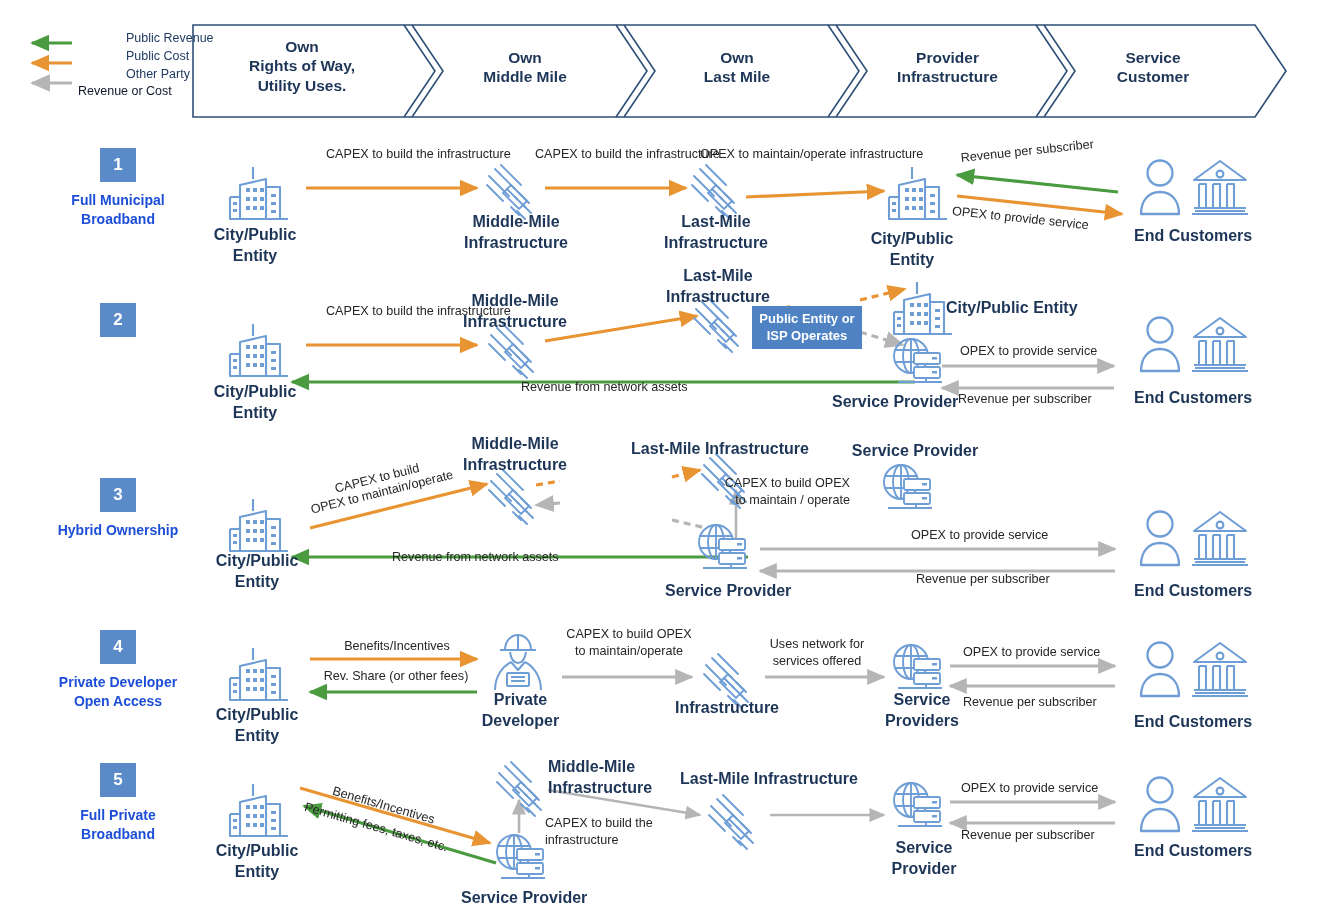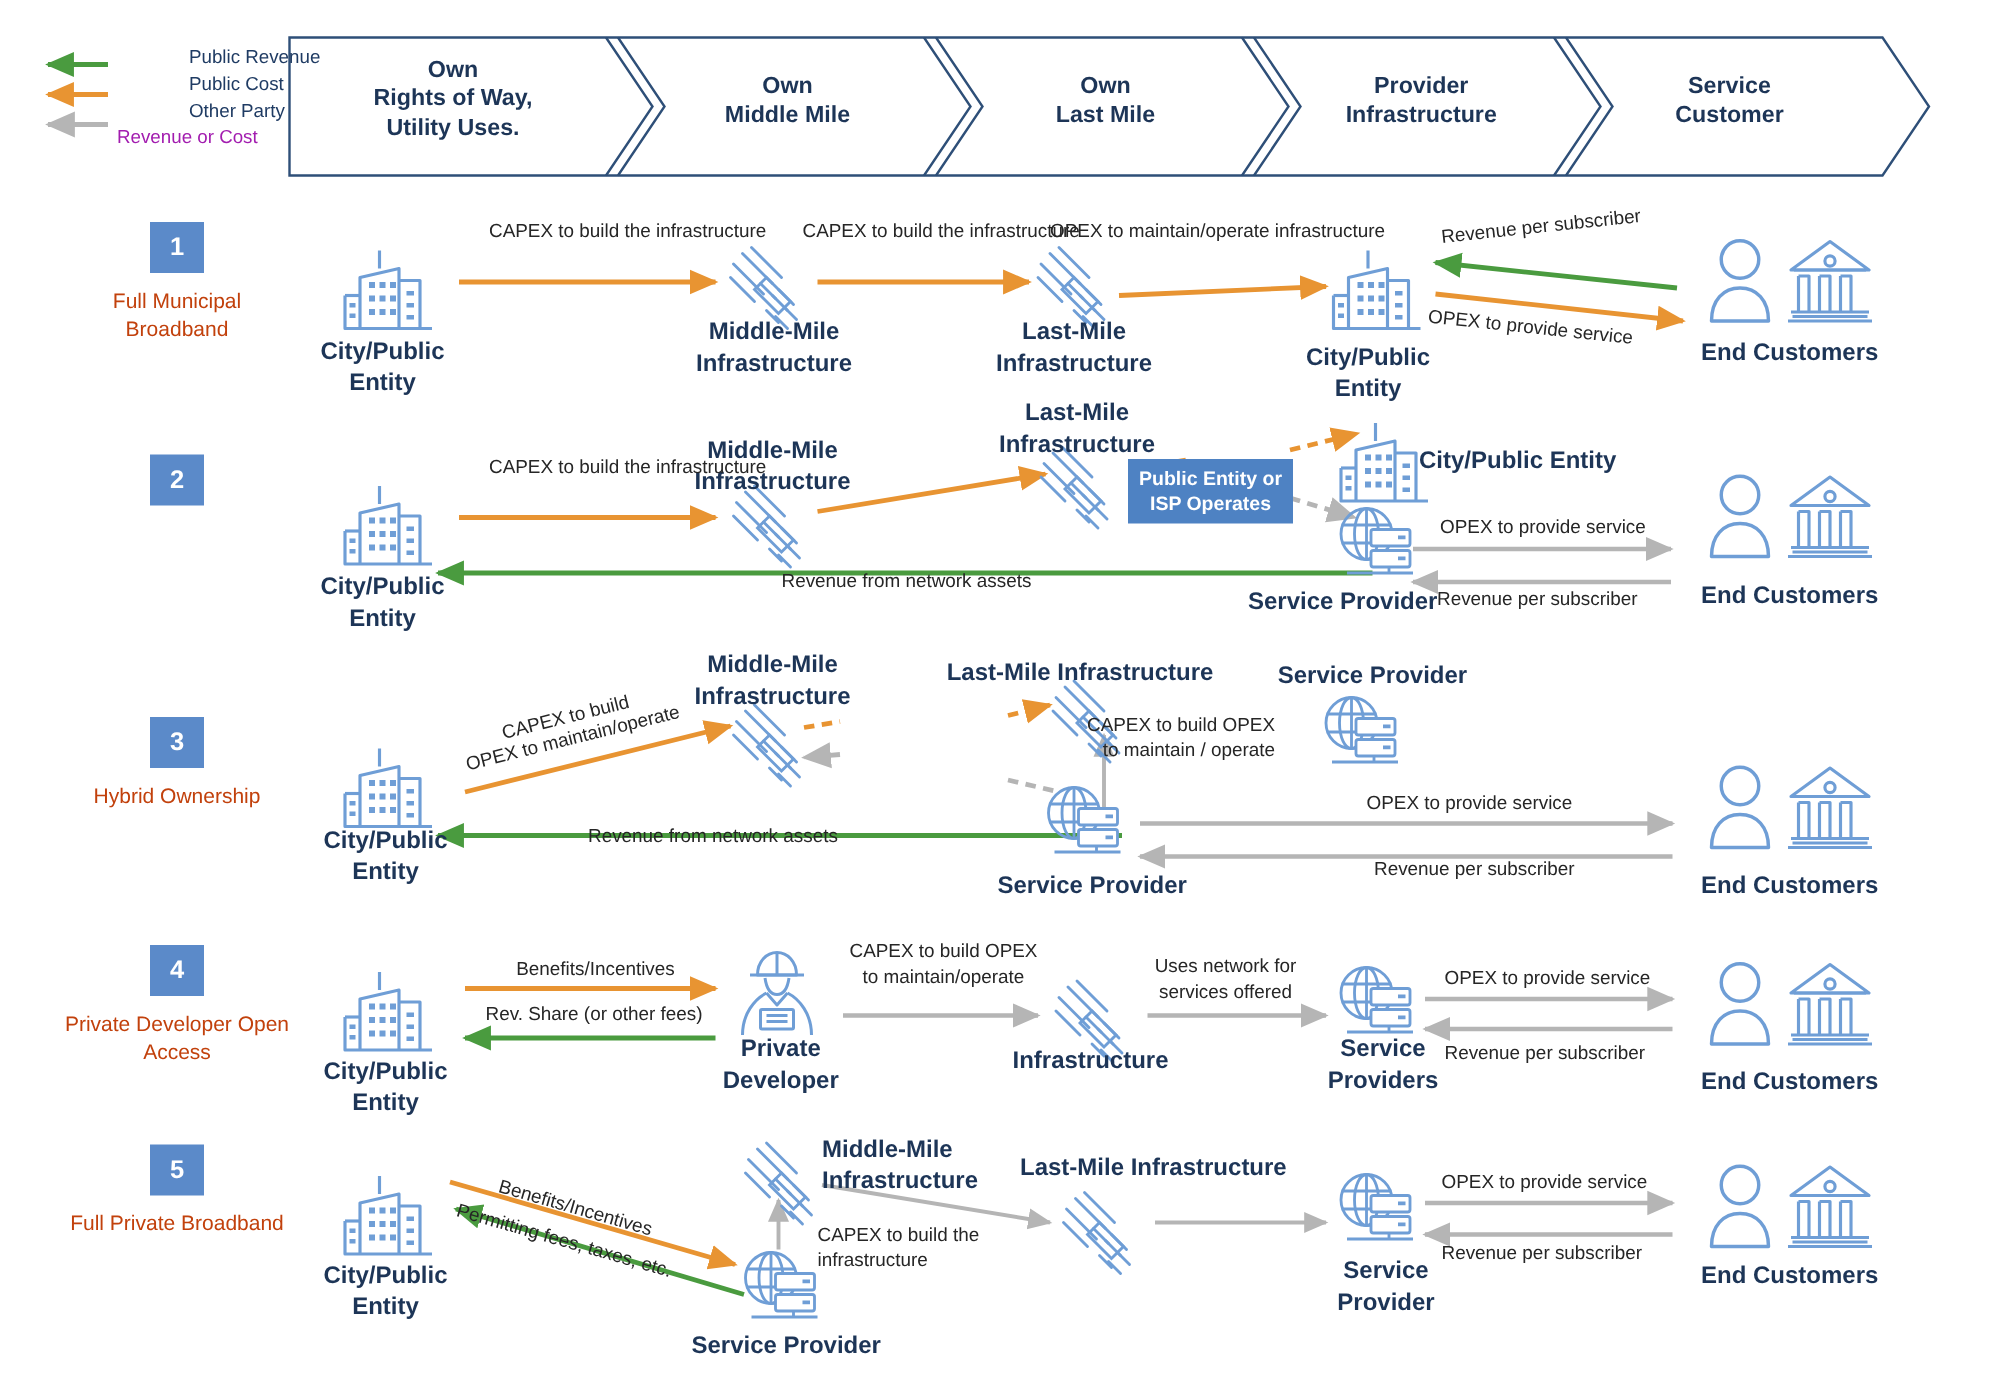--- a/index.html
+++ b/index.html
@@ -15,34 +15,34 @@
 
   svg.layer { position:absolute; left:0; top:0; width:1344px; height:916px; pointer-events:none; }
 
   
   .legend { position:absolute; left:22px; top:32px; width:180px; }
   .legend-row { position:relative; height:17px; margin-bottom:1px; }
   .legend-label {
     position:absolute; left:56px; top:-1px;
     font-size:12.5px; color:#1f3b63; white-space:nowrap;margin-left:48px;
   }
-  .legend-sub { position:absolute; left:56px; top:16px; font-size:12.5px; color:#a21caf; white-space:nowrap; }
+  .legend-sub { position:absolute; left:56px; top:16px; font-size:12.5px; color:#0f172a; white-space:nowrap; }
   .chev-label {
     position:absolute; text-align:center;
     font-size:15.5px; font-weight:bold; color:#1d3557; line-height:1.25;
   }
 
   
   .rowlabel { position:absolute; text-align:center; width:150px; }
   .badge {
     width:36px; height:34px; background:#5b8ac9; color:#fff;
     font-size:17px; font-weight:bold; line-height:34px; text-align:center;
     margin:0 auto 9px auto;
   }
-  .rowtitle { font-size:14px; font-weight:normal; color:#c2410c; line-height:1.35; }
+  .rowtitle { font-size:14px; font-weight:bold; color:#1d4ed8; line-height:1.35; }
 
   
   .cap {
     position:absolute; text-align:center; font-size:16px;
     font-weight:bold; color:#1d3557; line-height:1.3; white-space:nowrap;
   }
   .cap.wrap { white-space:normal; }
 
   
   .flow {

